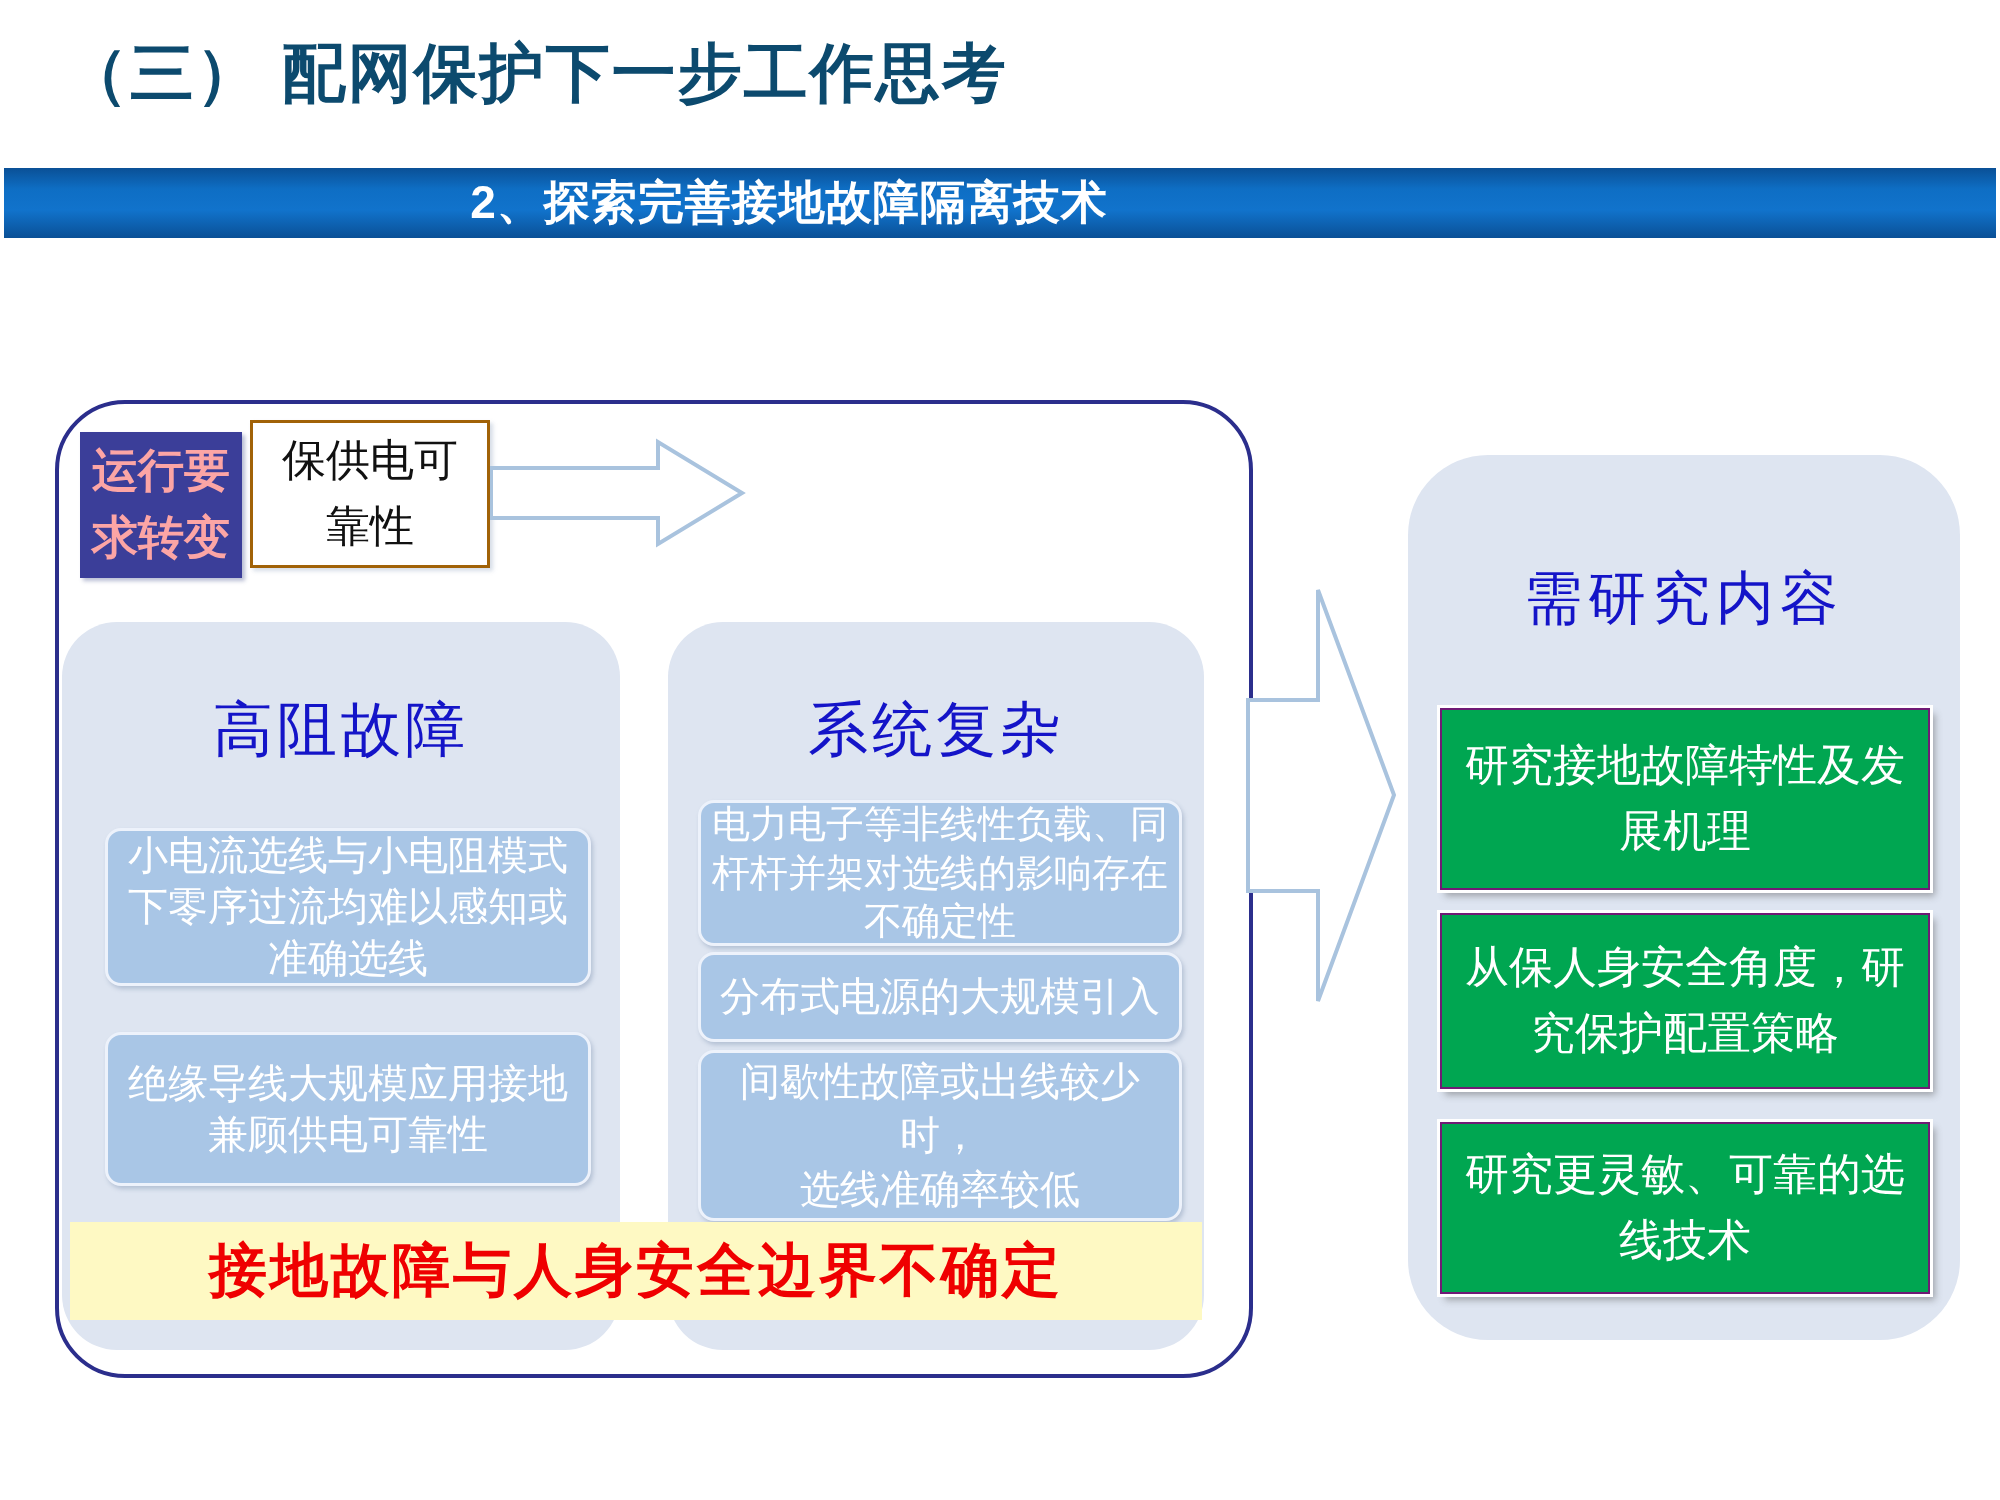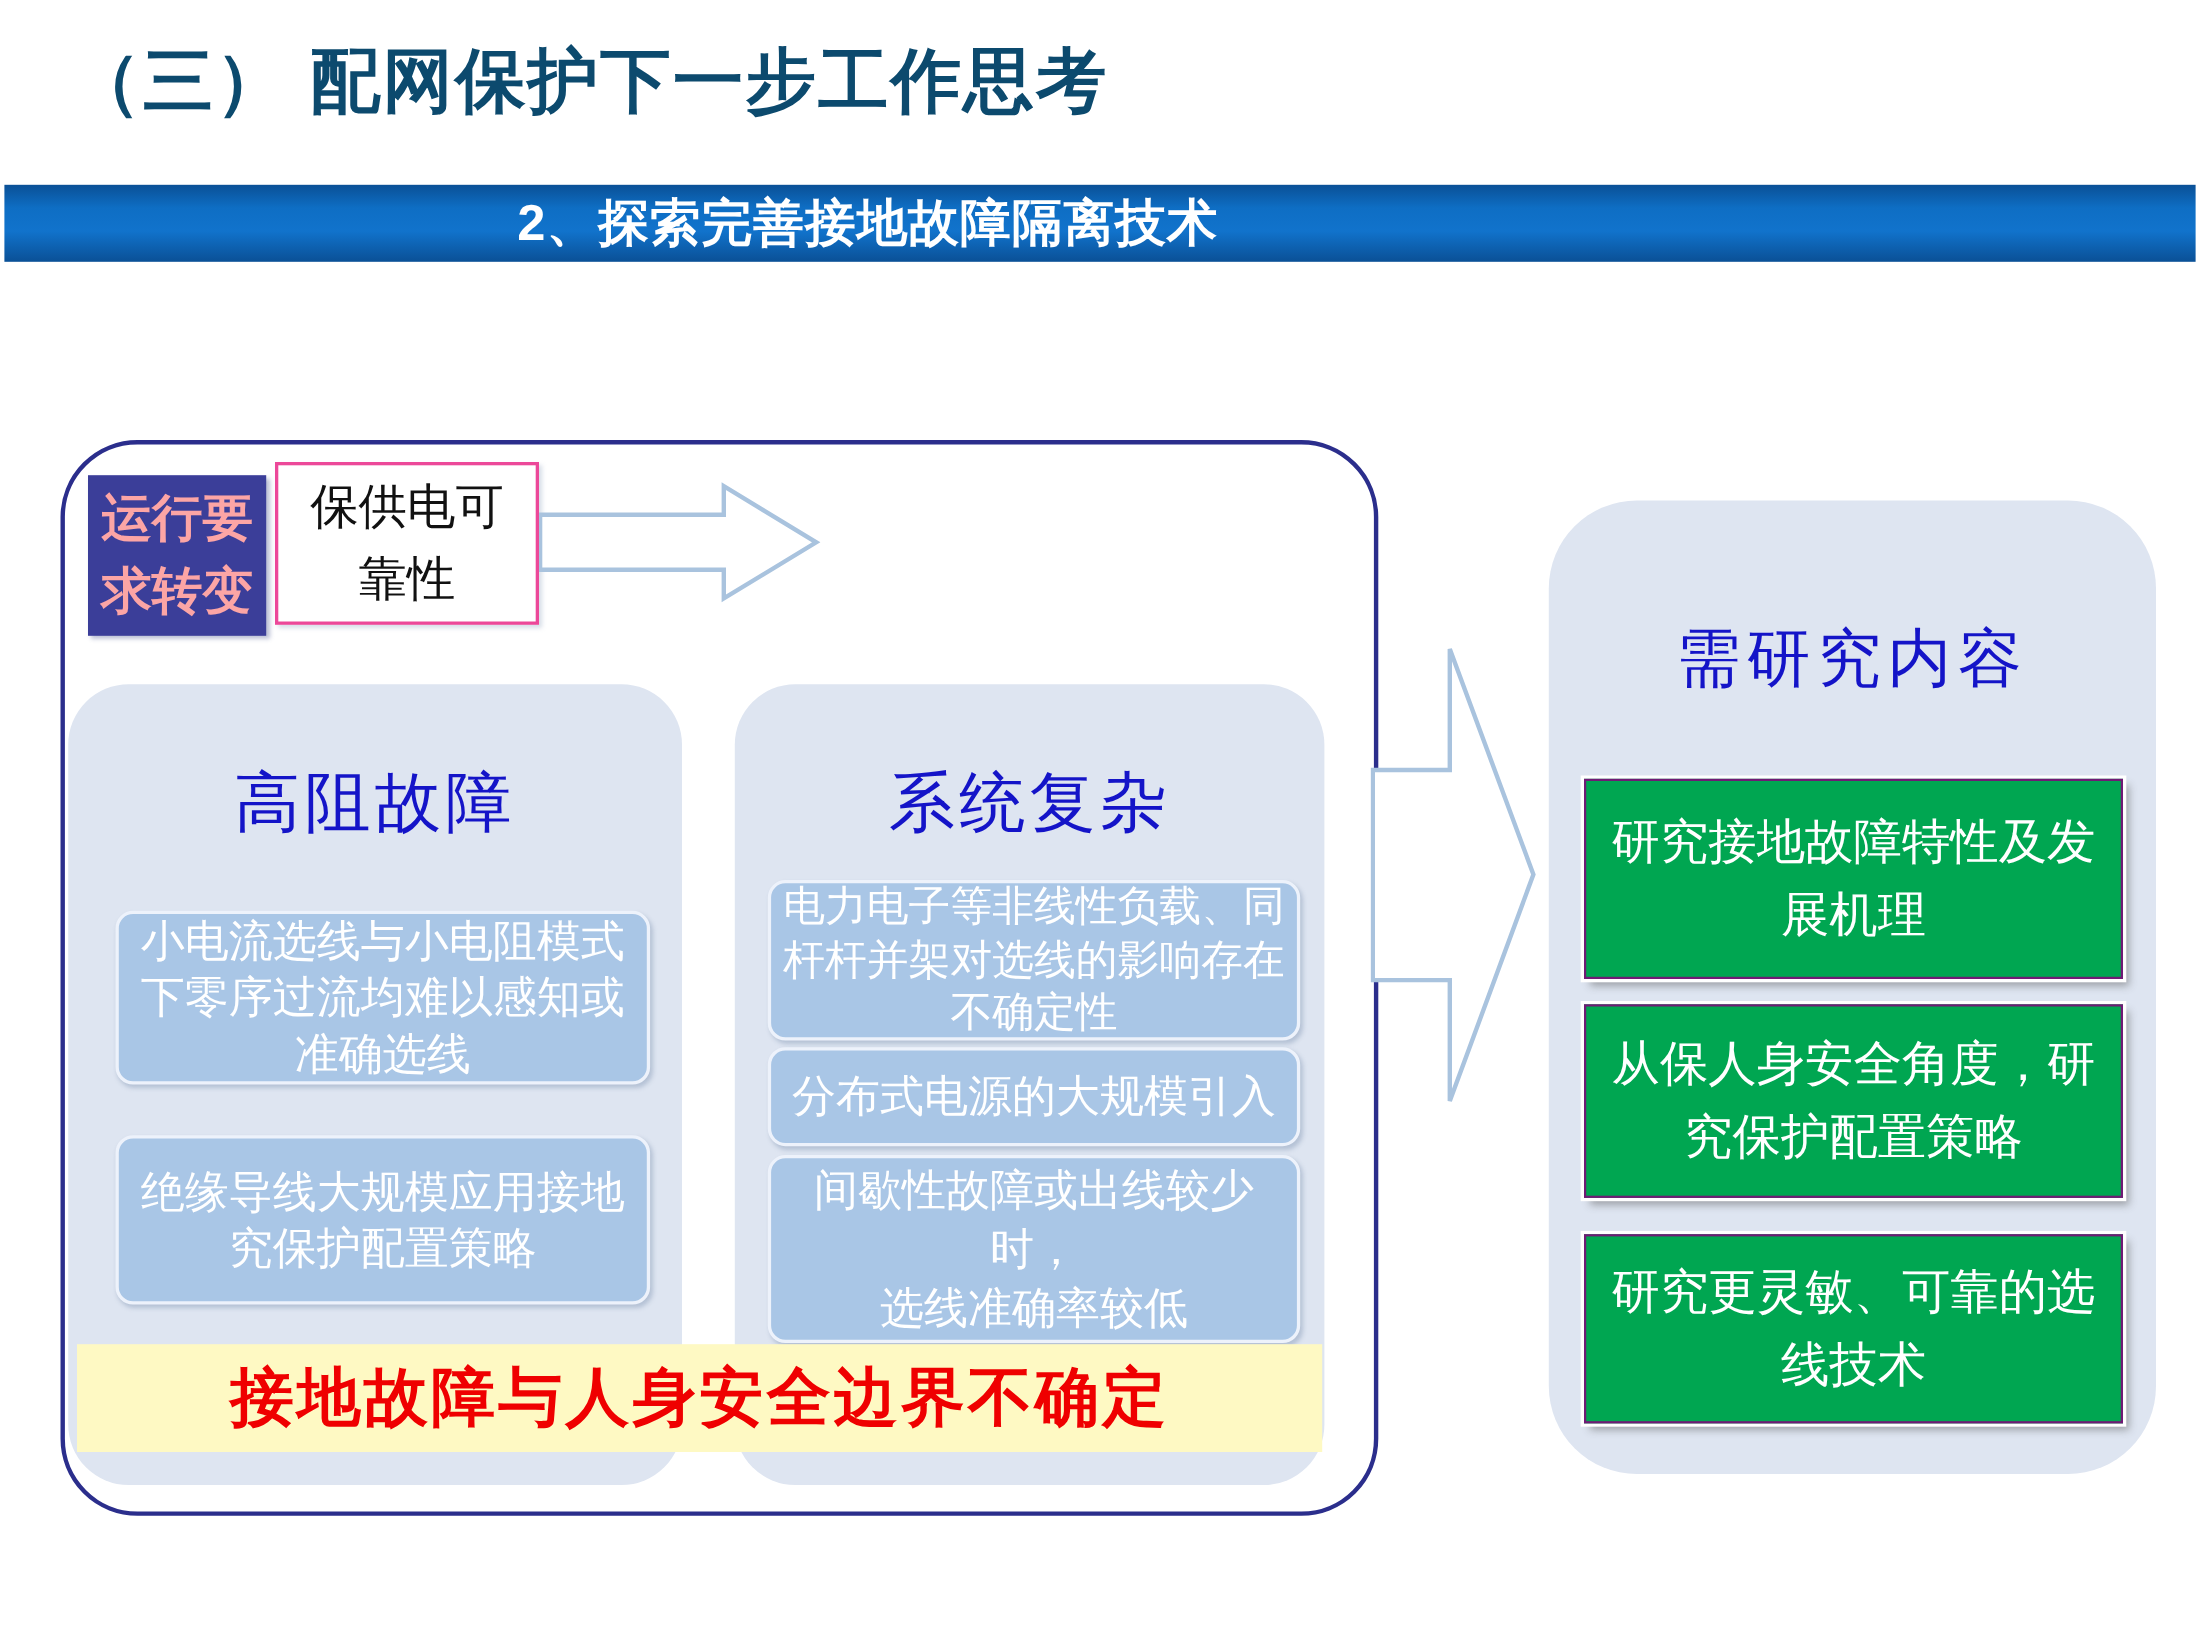--- a/index.html
+++ b/index.html
@@ -28,21 +28,21 @@
     position:absolute;left:55px;top:400px;width:1190px;height:970px;
     background:#ffffff;border:4px solid #2B2E8C;border-radius:70px;
   }
 
   .tag-box{
     position:absolute;left:80px;top:432px;width:162px;height:146px;
     background:#3B3E99;color:#fca5a5;font-size:46px;font-weight:bold;line-height:1.45;
     box-shadow:3px 3px 4px rgba(100,110,160,.45);
   }
   .white-box{
-    background:#ffffff;border:3px solid #ec4899;color:#111111;
+    background:#ffffff;border:3px solid #a16207;color:#111111;
     font-size:44px;line-height:1.5;box-shadow:3px 3px 4px rgba(140,160,190,.35);
   }
   .from-box{position:absolute;left:250px;top:420px;width:234px;height:142px;}
   .to-box{position:absolute;left:745px;top:418px;width:452px;height:148px;}
 
   .small-arrow{position:absolute;left:490px;top:437px;}
   .big-arrow{position:absolute;left:1246px;top:588px;}
 
   .panel{
     position:absolute;background:#DEE5F1;border-radius:55px;
@@ -118,21 +118,21 @@
   </div>
 
   <div class="panel panel-right">
     <div class="panel-heading serif">系统复杂</div>
   </div>
 
   <div class="sub-box sub-l1 flexc pre serif">小电流选线与小电阻模式
 下零序过流均难以感知或
 准确选线</div>
   <div class="sub-box sub-l2 flexc pre serif">绝缘导线大规模应用接地
-究保护配置策略</div>
+兼顾供电可靠性</div>
 
   <div class="sub-box sub-m1 flexc pre serif">电力电子等非线性负载、同
 杆杆并架对选线的影响存在
 不确定性</div>
   <div class="sub-box sub-m2 flexc pre serif">分布式电源的大规模引入</div>
   <div class="sub-box sub-m3 flexc pre serif">间歇性故障或出线较少时，
 选线准确率较低</div>
 
   <div class="conclusion-band flexc">
     <span class="conclusion-text serif">接地故障与人身安全边界不确定</span>

